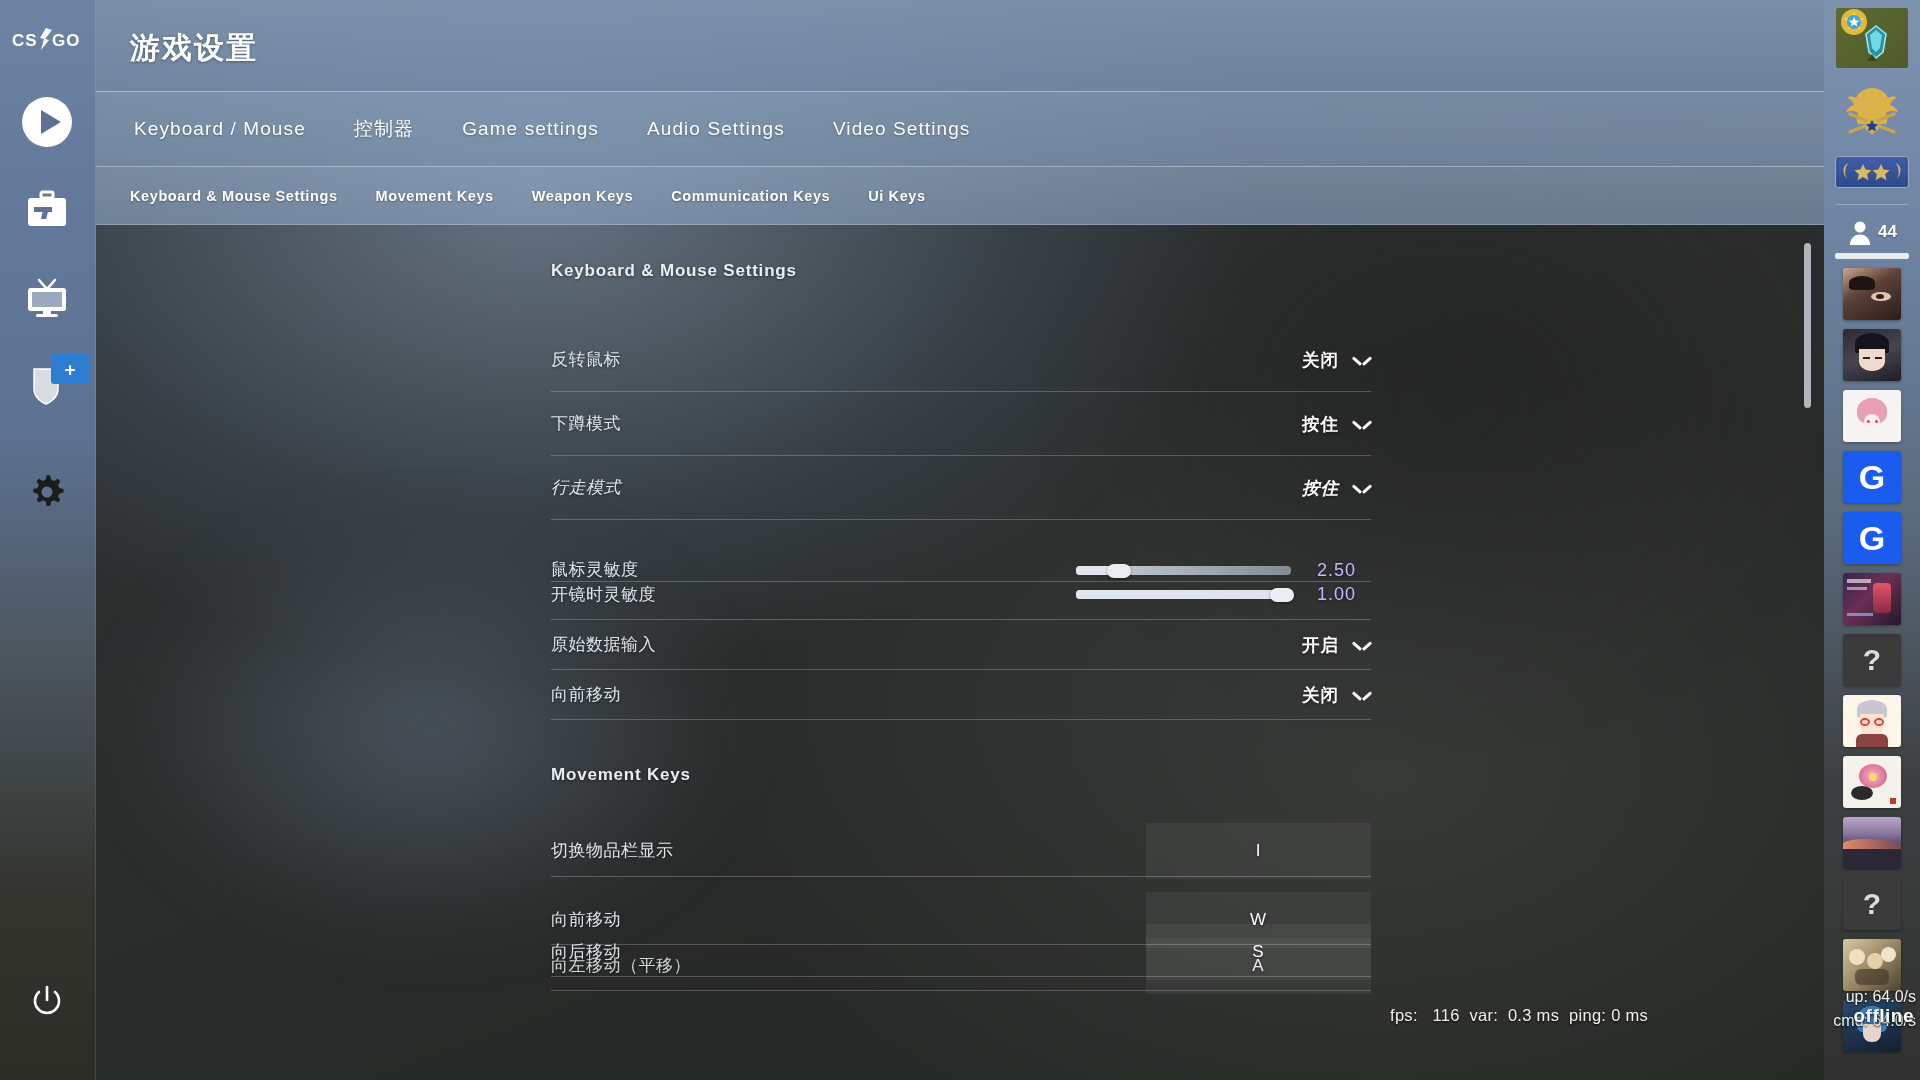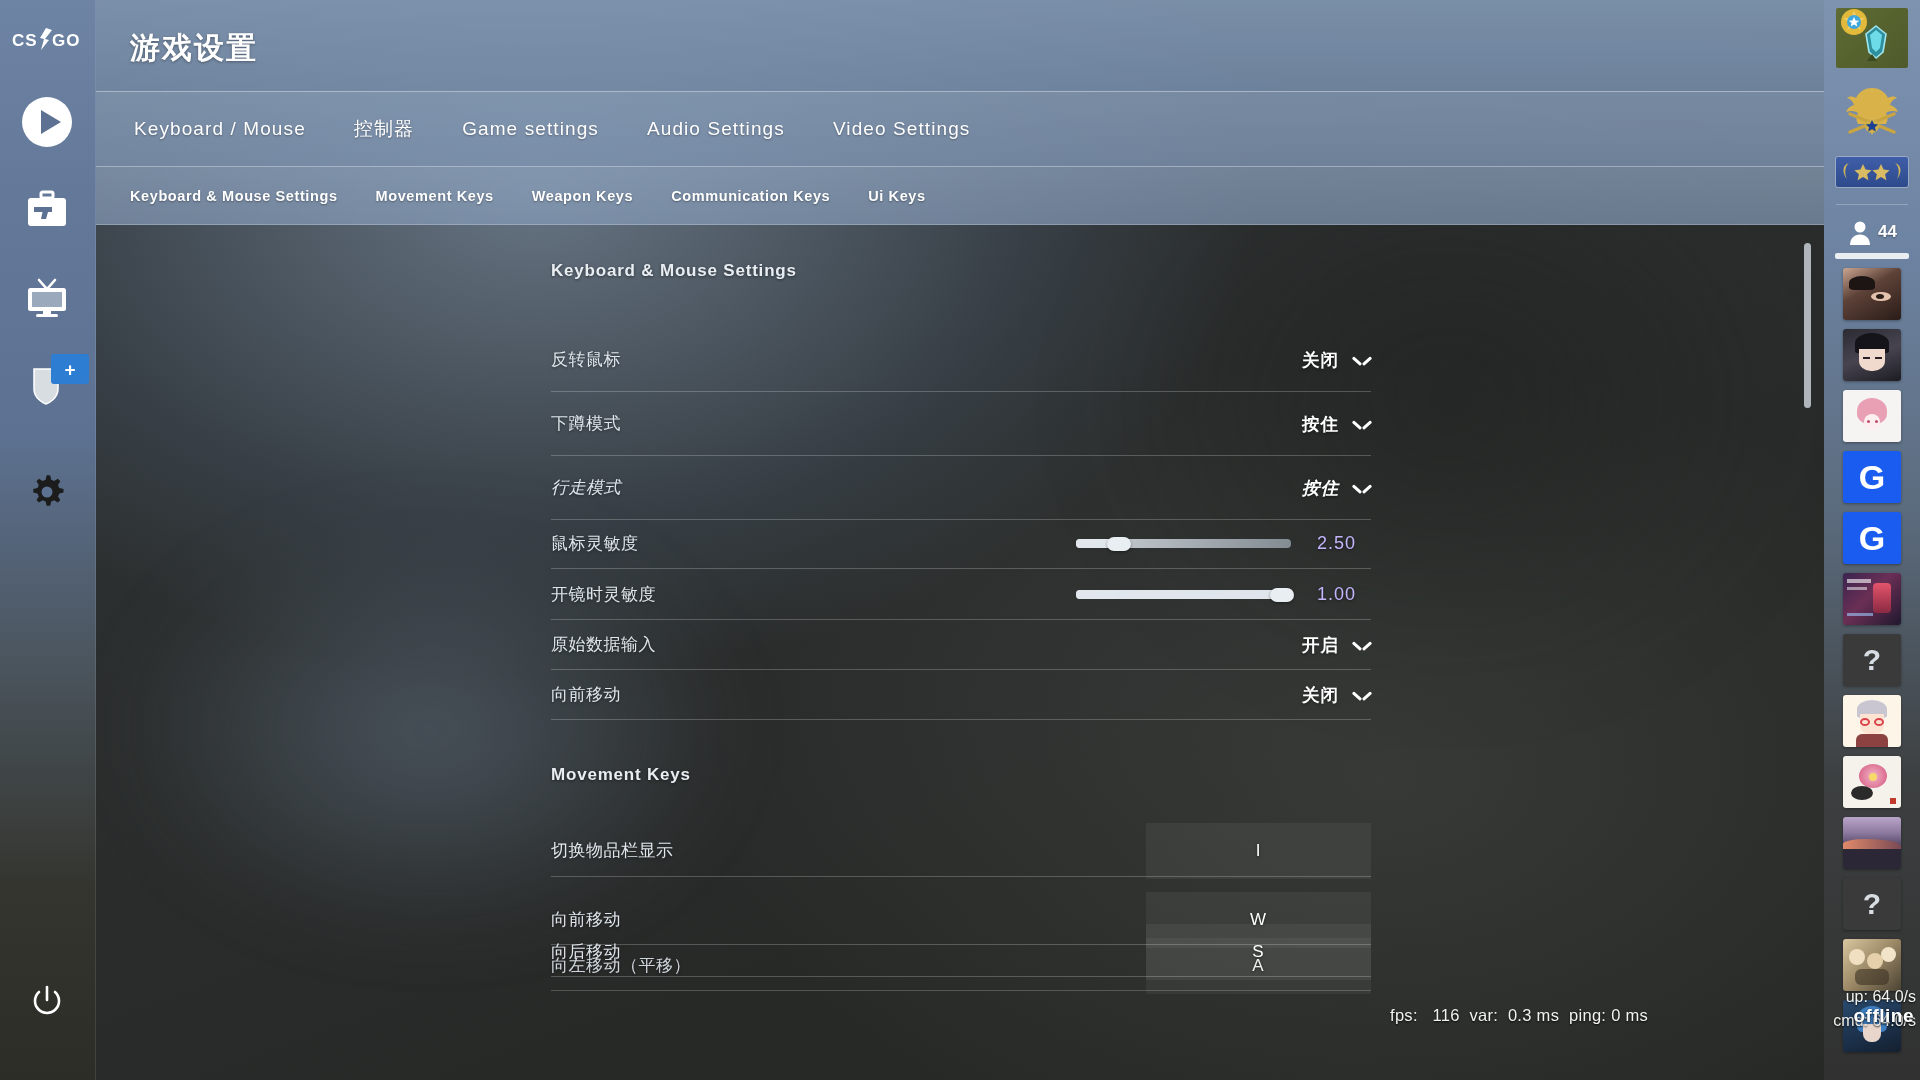--- a/index.html
+++ b/index.html
@@ -323,21 +323,21 @@
     </div>
 
     <div class="row" style="top:231px;font-style:italic;">
       <div class="row-label">行走模式</div>
       <div class="row-right">
         <span class="dd-value">按住</span>
         <span class="chev"></span>
       </div>
     </div>
 
-    <div class="row" style="top:294px; height:50px;">
+    <div class="row" style="top:307px; height:50px;align-items:flex-end;">
       <div class="row-label">鼠标灵敏度</div>
       <div class="row-right slider-wrap">
         <div class="slider">
           <div class="slider-fill" style="width:20%;"></div>
           <div class="slider-knob" style="left:20%;"></div>
         </div>
         <span class="slider-num">2.50</span>
       </div>
     </div>
 

